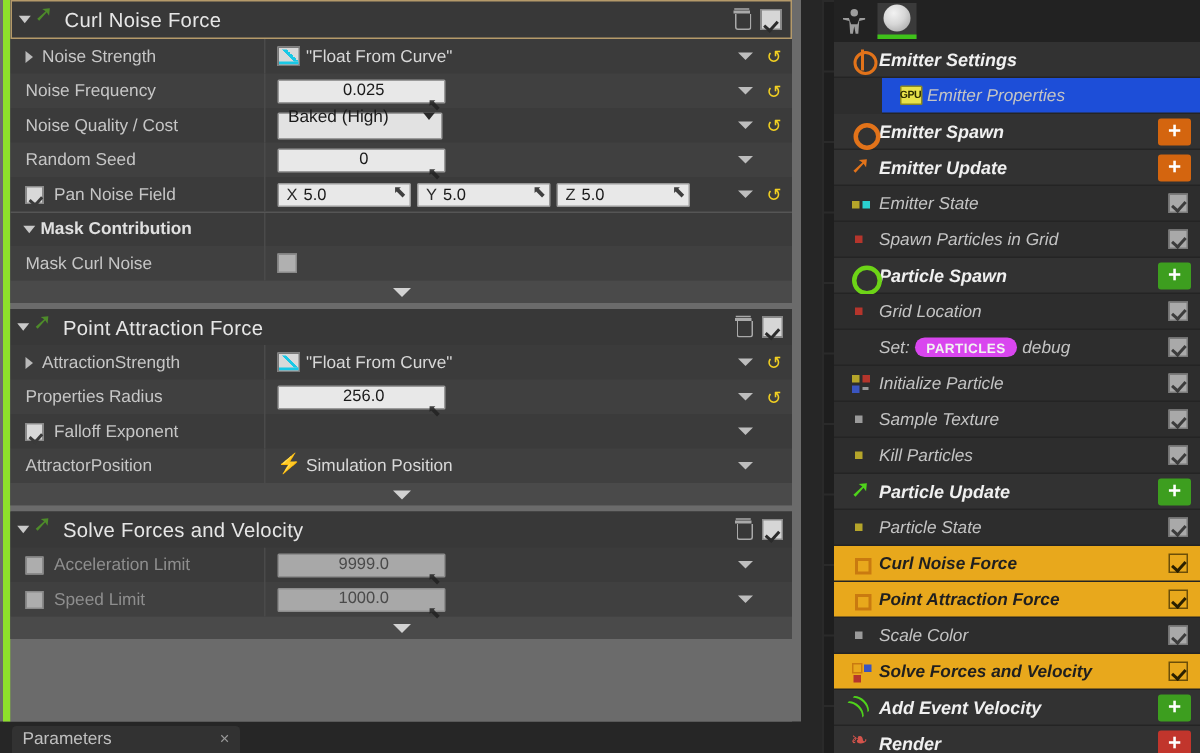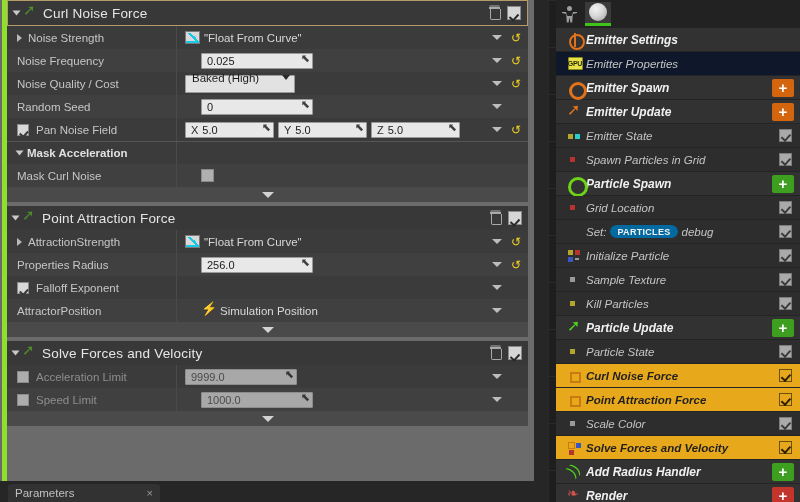--- a/index.html
+++ b/index.html
@@ -64,21 +64,21 @@
   }
   .chkbox.on:after{
     content:""; position:absolute; left:3px; top:5px; width:4px; height:7px;
     border:solid #2b2b2b; border-width:0 2px 2px 0; transform:rotate(42deg);
   }
 
   .row{
     height:23px; display:flex; align-items:center;
     background:#3b3b3b; border-bottom:0;
   }
-  .row.alt{ background:#404040;gap:16px; }
+  .row.alt{ background:#404040; }
   .row .lbl{
     width:170px; flex:0 0 170px; padding-left:10px;
     display:flex; align-items:center; font-size:11.5px; color:#c6c6c6;
     height:100%; border-right:1px solid #4a4a4a;
   }
   .row .lbl.disabled{ color:#8e8e8e; }
   .expander{
     width:0;height:0;border-left:5px solid #b9b9b9;
     border-top:4px solid transparent;border-bottom:4px solid transparent;
     margin-right:6px; flex:0 0 auto;
@@ -95,21 +95,21 @@
 
   .row .val{
     flex:1 1 auto; display:flex; align-items:center; height:100%;
     padding-left:8px; gap:4px; position:relative;
   }
   .numfield{
     height:16px; background:#e8e8e8; border:1px solid #9a9a9a; border-radius:1px;
     color:#1a1a1a; font-size:11px; display:flex; align-items:center;
     padding:0 2px 0 5px; position:relative; min-width:0;
   }
-  .numfield.w-single{ width:112px; }
+  .numfield.w-single{ width:112px;flex-direction:column; }
   .numfield.w-vec{ width:89px; }
   .numfield.dim{ background:#a8a8a8; border-color:#8d8d8d; color:#4a4a4a; }
   .numfield .drag{
     margin-left:auto; width:11px; height:11px; position:relative; opacity:.85;
   }
   .numfield .drag:before{
     content:"⬉"; position:absolute; right:0; top:-3px; font-size:11px; color:#222;
   }
   .axis{ color:#2b2b2b; margin-right:4px; }
 
@@ -220,21 +220,21 @@
     border-radius:50%;
     background:radial-gradient(circle at 38% 32%, #f2f2f2 0%, #d7d7d7 45%, #9a9a9a 100%);
   }
 
   .srow{
     height:24px; display:flex; align-items:center; position:relative;
     background:#2d2d2d; border-bottom:1px solid #242424;
     padding-left:8px;
   }
   .srow.group{ background:#323232; }
-  .srow.hl{ background:#0f172a; }
+  .srow.hl{ background:#1d4ed8;margin-left:32px; }
   .srow.sel{ background:#e8a81c; }
   .srow .sico{ width:22px; flex:0 0 22px; display:flex; align-items:center; justify-content:center; }
   .srow .stext{ font-size:11.5px; color:#c4c4c4; white-space:nowrap;font-style:italic; }
   .srow.group .stext{ font-weight:bold; color:#f0f0f0; font-size:12px; }
   .srow.sel .stext{ color:#1f1f1f; font-weight:bold; }
 
   .plus-btn{
     margin-left:auto; margin-right:6px; width:22px;height:18px; border-radius:2px;
     display:flex;align-items:center;justify-content:center;
     color:#fff; font-size:15px; font-weight:bold; line-height:1;
@@ -317,21 +317,21 @@
   .ic-wifi:after{
     content:"))"; position:absolute; left:0; top:-4px; font-size:15px; color:#4fd31b;
     transform:rotate(-45deg);
   }
   .ic-render:after{
     content:"❧"; position:absolute; left:-1px; top:-4px; font-size:14px; color:#d4544c;
   }
 
   .pill{
     display:inline-flex; align-items:center; height:13px; padding:0 7px;
-    background:#0369a1; border-radius:7px; color:#f2f2f2; font-size:9px;
+    background:#d946ef; border-radius:7px; color:#f2f2f2; font-size:9px;
     font-weight:bold; letter-spacing:.3px; margin:0 4px;
   }
 </style>
 </head>
 <body>
 
 <div id="left-panel">
   <div id="details-outer">
     <div id="green-rail"></div>
     <div id="details-scroll">
@@ -427,21 +427,21 @@
               </span>
               <span class="row-tools">
                 <span class="dn-arrow"></span>
                 <span class="revert">↺</span>
               </span>
             </div>
           </div>
           <div class="section-head">
             <div class="sh-lbl">
               <span class="tri"></span>
-              <span>Mask Acceleration</span>
+              <span>Mask Contribution</span>
             </div>
             <div class="sh-rest"></div>
           </div>
           <div class="row alt">
             <div class="lbl">
               <span>Mask Curl Noise</span>
             </div>
             <div class="val">
               <span class="swatch"></span>
             </div>
@@ -702,21 +702,21 @@
           <span class="sico">
             <span class="ic ic-solve"></span>
           </span>
           <span class="stext">Solve Forces and Velocity</span>
           <span class="scheck"></span>
         </div>
         <div class="srow group">
           <span class="sico">
             <span class="ic ic-wifi"></span>
           </span>
-          <span class="stext">Add Radius Handler</span>
+          <span class="stext">Add Event Velocity</span>
           <span class="plus-btn green">+</span>
         </div>
         <div class="srow group">
           <span class="sico">
             <span class="ic ic-render"></span>
           </span>
           <span class="stext">Render</span>
           <span class="plus-btn red">+</span>
         </div>
       </div>

